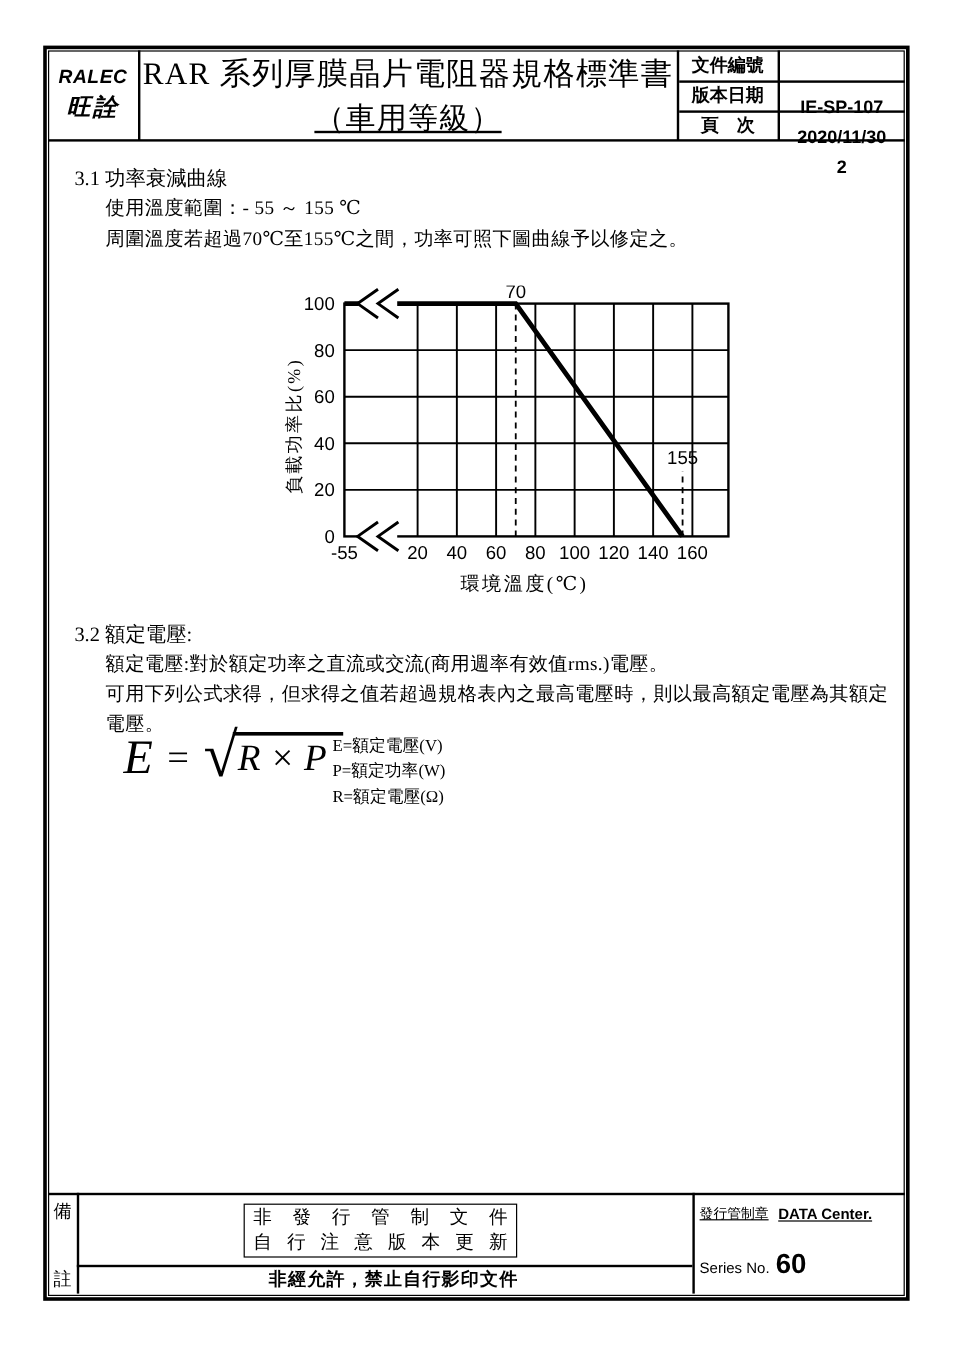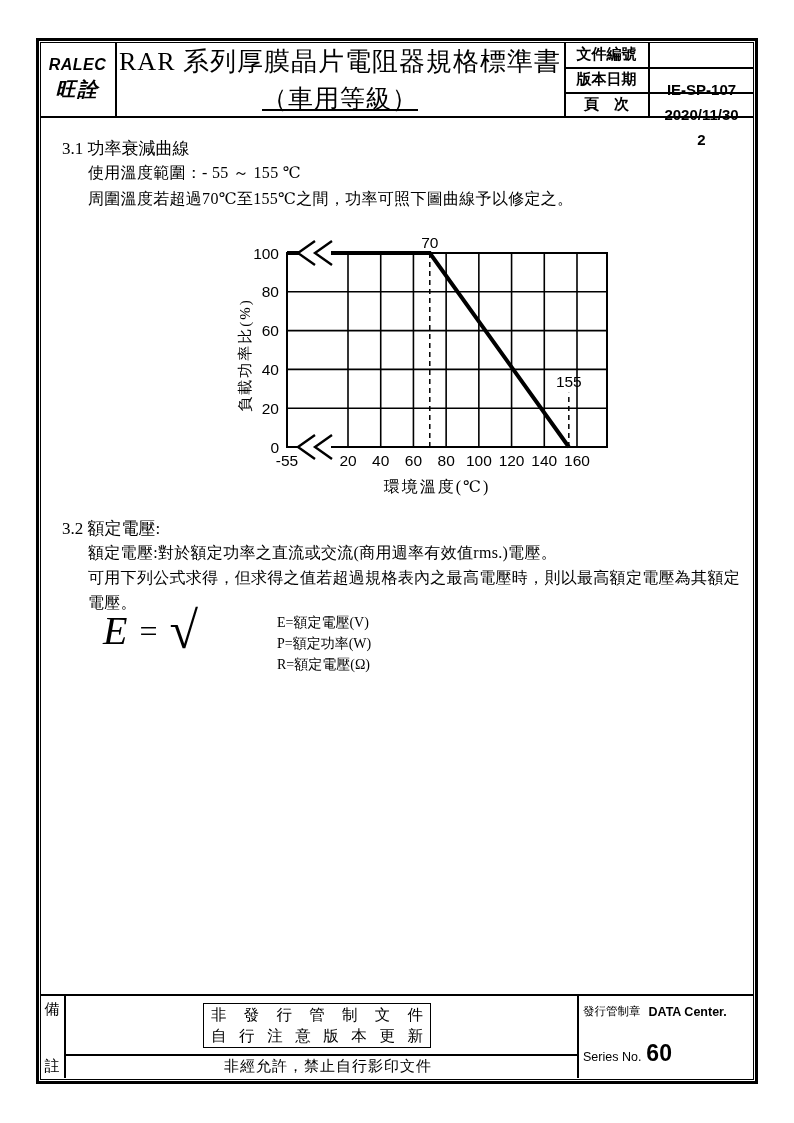--- a/index.html
+++ b/index.html
@@ -36,22 +36,22 @@
   .f-lhs{font-size:40px;line-height:1;}
   .f-eq{font-size:32px;line-height:1;margin:0 12px;font-style:normal;}
   .f-sqrt{display:flex;align-items:flex-start;}
   .f-root{font-size:52px;line-height:.82;font-style:normal;margin-right:-4px;}
   .f-radicand{font-size:31px;line-height:1.15;border-top:3px solid #000;padding:1px 14px 2px 4px;}
   .f-legend{left:277px;top:612px;font-size:14px;line-height:21px;white-space:nowrap;}
   
   .note-box{left:203px;top:1003px;width:228px;height:45px;border:1.5px solid #000;box-sizing:border-box;padding:1px 7px;display:flex;flex-direction:column;justify-content:space-around;}
   .jchars{display:flex;justify-content:space-between;font-size:15.5px;line-height:20px;}
   .side-char{left:40px;width:24px;text-align:center;font-size:15px;}
-  .bottom-note{left:64px;width:528px;top:1057px;text-align:center;font-size:15px;letter-spacing:1px;}
-  .stamp-row{left:583px;top:1004px;display:flex;align-items:center;gap:8px;white-space:nowrap;}
+  .bottom-note{left:64px;width:528px;top:1057px;text-align:center;font-size:15px;letter-spacing:1px;font-weight:bold;}
+  .stamp-row{left:583px;top:1004px;display:flex;align-items:center;gap:8px;white-space:nowrap;text-decoration:underline;}
   .stamp-label{font-size:11.5px;}
   .stamp-value{font-size:12.5px;}
   .series-row{left:583px;top:1040px;display:flex;align-items:baseline;gap:5px;white-space:nowrap;}
   .series-label{font-size:12.5px;}
   .series-value{font-size:23px;}
 </style>
 </head>
 <body>
 
 <div class="frame">
@@ -133,20 +133,21 @@
 <div class="abs h-sec" style="left:62px;top:517px;">3.2 額定電壓:</div>
 <div class="abs body-line" style="left:88px;top:543px;">額定電壓:對於額定功率之直流或交流(商用週率有效值rms.)電壓。</div>
 <div class="abs body-line" style="left:88px;top:568px;">可用下列公式求得，但求得之值若超過規格表內之最高電壓時，則以最高額定電壓為其額定</div>
 <div class="abs body-line" style="left:88px;top:593px;">電壓。</div>
 
 <div class="abs formula">
   <span class="f-lhs">E</span>
   <span class="f-eq">=</span>
   <span class="f-sqrt">
     <span class="f-root">√</span>
+    <span class="f-radicand">R × P</span>
   </span>
 </div>
 <div class="abs f-legend">
   <div>E=額定電壓(V)</div>
   <div>P=額定功率(W)</div>
   <div>R=額定電壓(Ω)</div>
 </div>
 
 <div class="hline" style="left:40px;top:994px;width:714px;height:1.8px;"></div>
 <div class="vline" style="left:64px;top:994px;width:1.5px;height:84px;"></div>

